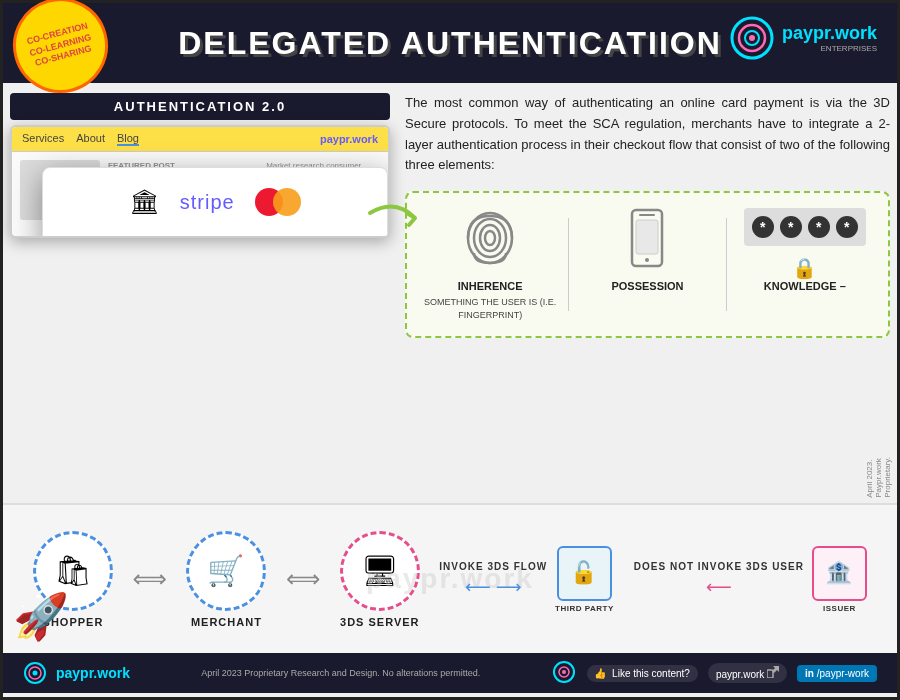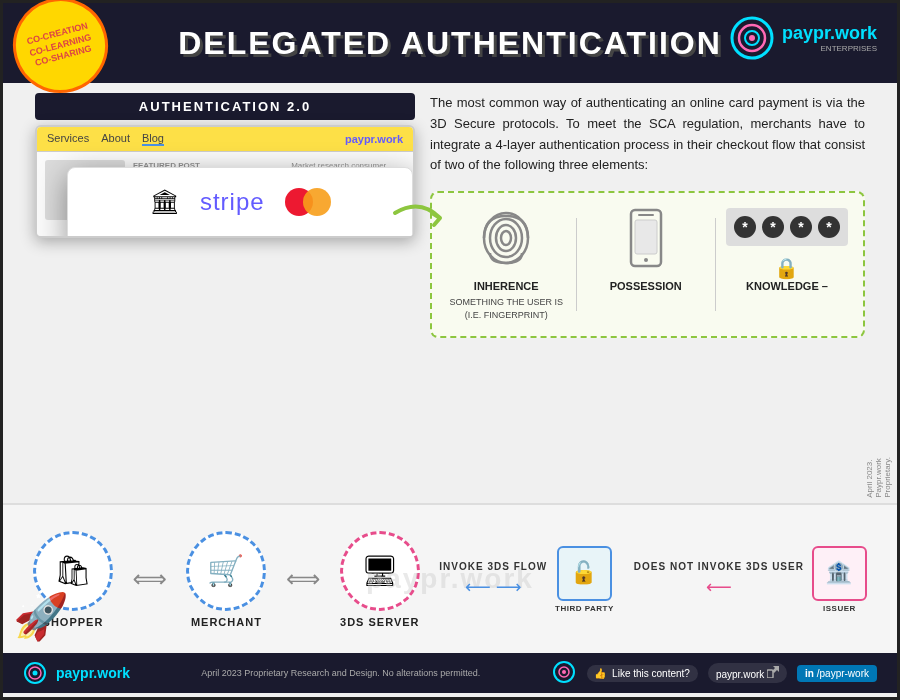--- a/index.html
+++ b/index.html
@@ -87,21 +87,21 @@
     }
 
     .logo-text span {
       color: #00e0ff;
     }
 
     
     .content-area {
       display: flex;
       gap: 15px;
-      padding: 10px 32px;
+      padding: 10px 7px;
       height: 420px;
     }
 
     
     .left-panel {
       width: 380px;
       flex-shrink: 0;
       position: relative;
     }
 
@@ -195,21 +195,21 @@
       justify-content: center;
       gap: 20px;
       margin-bottom: 15px;
     }
 
     .bank-icon {
       font-size: 24px;
     }
 
     .stripe-text {
-      font-size: 24px;
+      font-size: 20px;
       font-weight: 300;
       color: #635bff;
       letter-spacing: 1px;
     }
 
     .mastercard-icon {
       display: flex;
       align-items: center;
     }
 
@@ -561,21 +561,21 @@
       
       
       <div style="position:absolute;right:-35px;top:100px;z-index:20">
         <svg width="60" height="50" viewBox="0 0 60 50">
           <path d="M5,20 Q30,5 50,25 L42,20 M50,25 L44,32" stroke="#8dc63f" stroke-width="4" fill="none" stroke-linecap="round" stroke-linejoin="round"></path>
         </svg>
       </div>
     </div>
 
     <div class="right-panel">
-      <p class="explanation-text">The most common way of authenticating an online card payment is via the 3D Secure protocols. To meet the SCA regulation, merchants have to integrate a 4-layer authentication process in their checkout flow that consist of two of the following three elements:</p>
+      <p class="explanation-text">The most common way of authenticating an online card payment is via the 3D Secure protocols. To meet the SCA regulation, merchants have to integrate a 2-layer authentication process in their checkout flow that consist of two of the following three elements:</p>
 
       <div class="elements-box">
 
         <div class="element-item">
           <div style="margin-bottom:8px">
             <svg width="60" height="60" viewBox="0 0 60 60">
               <ellipse cx="30" cy="30" rx="22" ry="25" fill="none" stroke="#888" stroke-width="2.5"></ellipse>
               <ellipse cx="30" cy="30" rx="16" ry="19" fill="none" stroke="#888" stroke-width="2.5"></ellipse>
               <ellipse cx="30" cy="30" rx="10" ry="13" fill="none" stroke="#888" stroke-width="2.5"></ellipse>
               <ellipse cx="30" cy="30" rx="5" ry="7" fill="none" stroke="#888" stroke-width="2.5"></ellipse>

